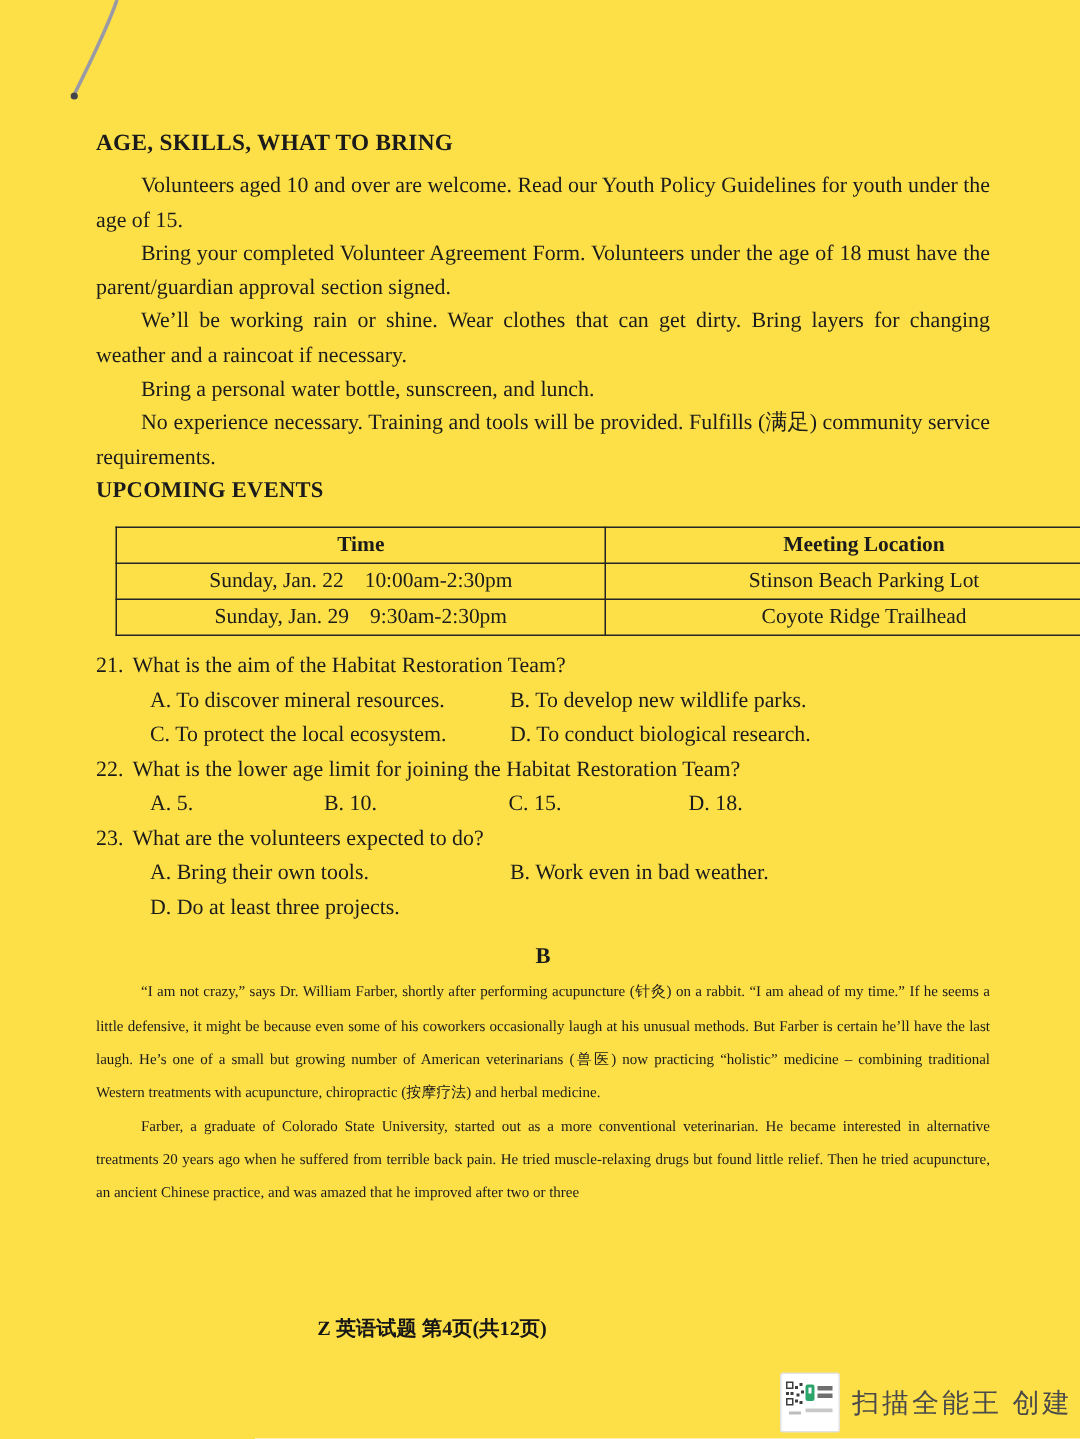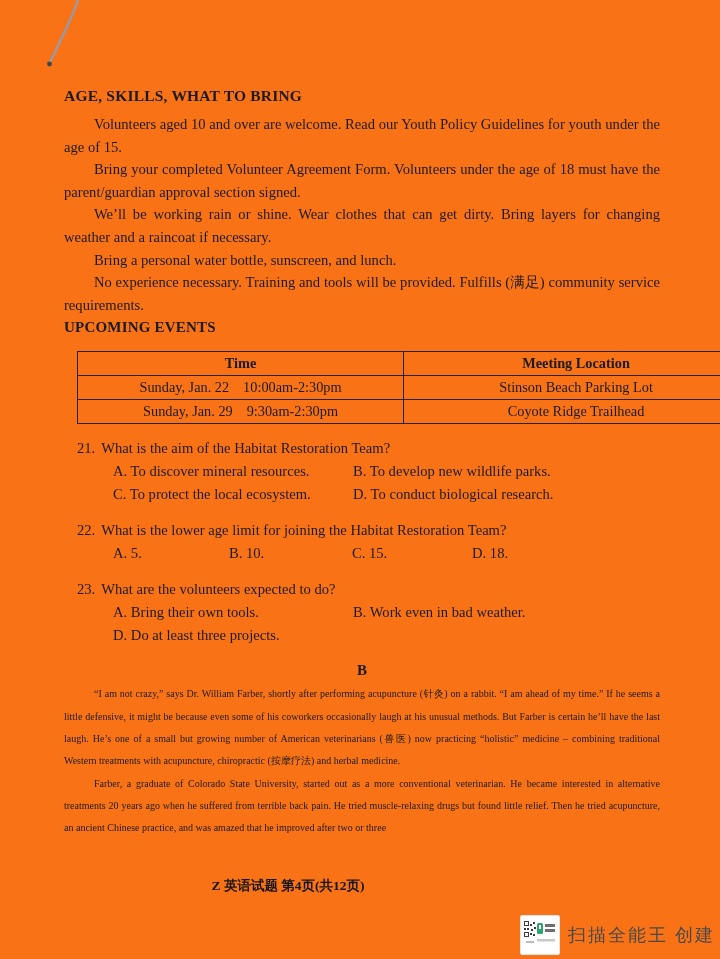--- a/index.html
+++ b/index.html
@@ -1,19 +1,19 @@
 <!DOCTYPE html>
 <html><head>
 <meta charset="utf-8">
 <style>
   html,body{margin:0;padding:0;background:#ffffff;}
   .page{
     position:relative;
     width:720px;height:959px;
-    background:#f97316;
+    background:#fde047;
     font-family:"Liberation Serif", serif;
     color:#1b1b1b;
     overflow:hidden;
   }
   .pen-mark{position:absolute;left:42px;top:0;}
   .doc{position:absolute;left:64px;top:86px;width:596px;}
   .sec-heading{
     font-size:15.5px;font-weight:bold;letter-spacing:.2px;
     line-height:20px;margin:0 0 7px 0;
   }
@@ -31,21 +31,21 @@
   }
   table.events th, table.events td{
     border:1.5px solid #242424;text-align:center;
     padding:1px 2px;height:21px;
   }
   table.events th{font-weight:bold;}
   col.c-time{width:48.6%;}
   col.c-loc{width:51.4%;}
   .dt-gap{display:inline-block;width:14px;}
   .questions{margin-top:9px;}
-  .q{margin:13px;}
+  .q{margin:0;}
   .q-line{font-size:14.6px;line-height:23px;}
   .q-num{margin-right:6px;}
   .opts{display:grid;padding-left:36px;font-size:14.6px;line-height:23px;}
   .opts-2{grid-template-columns:240px 1fr;}
   .opts-4{grid-template-columns:116px 123px 120px 1fr;}
   .sec-label{
     text-align:center;font-weight:bold;font-size:15px;
     margin:11px 0 2px 0;line-height:21px;
   }
   .passage{

